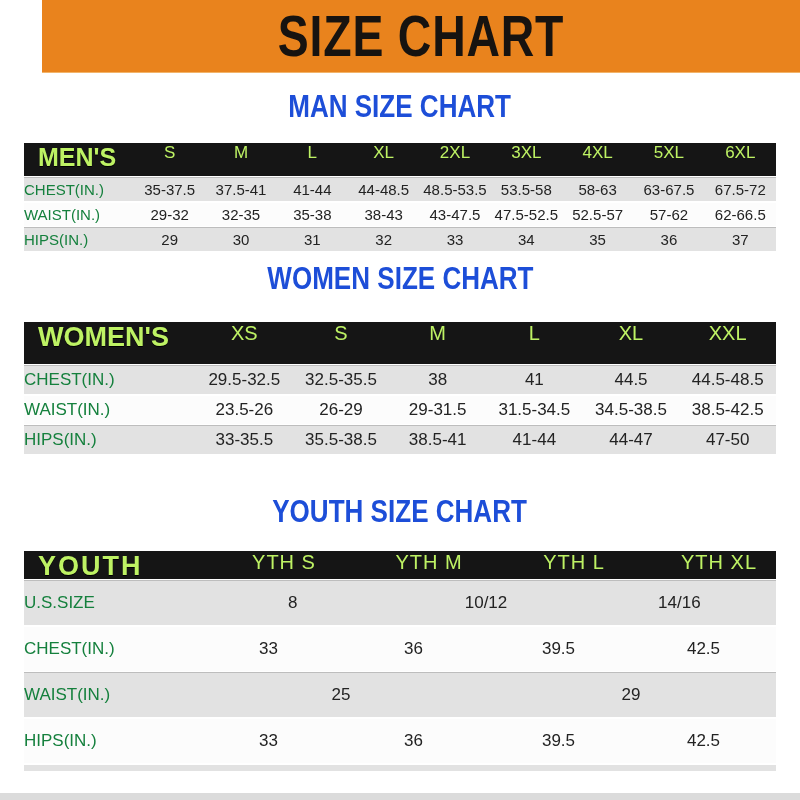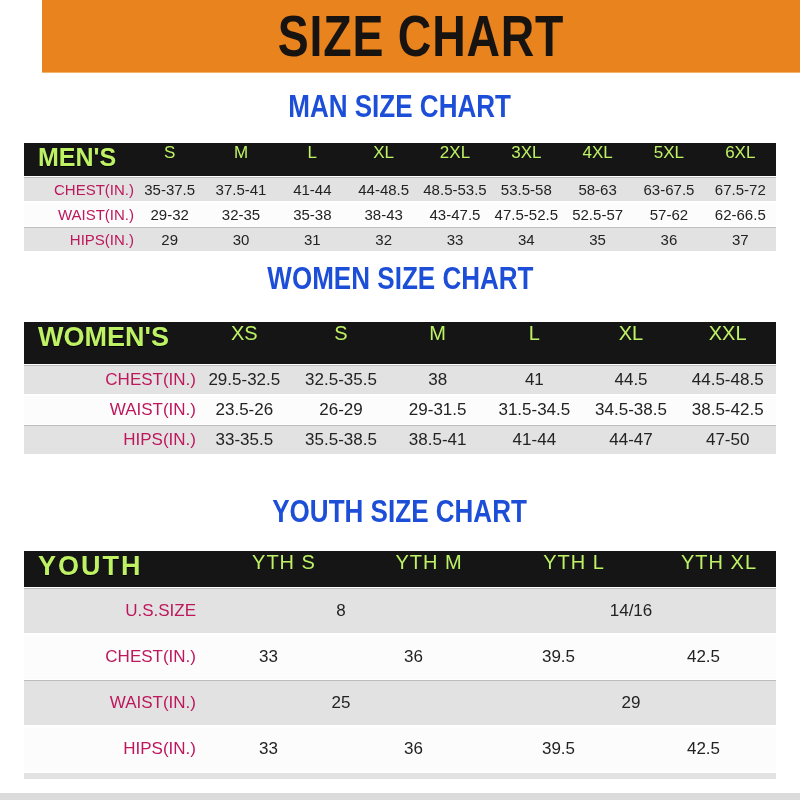--- a/index.html
+++ b/index.html
@@ -26,39 +26,39 @@
   .st-women{margin-top:10px;}
   .st-youth{margin-top:40px;}
   
   .tbl{width:752px;margin:13px auto 0;}
   .thead{background:#151515;color:#bef264;display:flex;align-items:flex-start;}
   .hlabel{font-weight:bold;padding-left:14px;white-space:nowrap;text-shadow:0 1px 0 #000;}
   .hcell{flex:1;text-align:center;white-space:nowrap;}
   .trow{display:flex;align-items:center;margin-top:2px;color:#232323;}
   .trow.gray{background:#E2E2E2;box-shadow:0 -1px 0 #bdbdbd;}
   .trow.white{background:#FCFCFC;}
-  .rlabel{text-align:right;white-space:nowrap;color:#be185d;}
+  .rlabel{text-align:left;white-space:nowrap;color:#15803d;}
   .rcell{flex:1;text-align:center;white-space:nowrap;}
 
   .tbl-men{margin-top:13px;}
   .tbl-men .thead{height:33px;}
   .tbl-men .hlabel{width:96px;font-size:25px;}
   .tbl-men .hcell{font-size:17px;}
   .tbl-men .trow{height:23px;font-size:15px;}
   .tbl-men .rlabel{width:110px;}
 
   .tbl-women{margin-top:20px;}
   .tbl-women .thead{height:42px;}
   .tbl-women .hlabel{width:158px;font-size:27px;}
   .tbl-women .hcell{font-size:20px;}
   .tbl-women .trow{height:28px;font-size:17px;}
   .tbl-women .rlabel{width:172px;}
 
   .tbl-youth{margin-top:16px;}
-  .tbl-youth .thead{height:36px;gap:31px;}
+  .tbl-youth .thead{height:28px;gap:31px;}
   .tbl-youth .hlabel{width:158px;font-size:27px;letter-spacing:2px;}
   .tbl-youth .hcell{font-size:20px;letter-spacing:1px;}
   .tbl-youth .trow{height:44px;font-size:17px;}
   .tbl-youth .rlabel{width:172px;}
 
   .tail-strip{width:752px;height:6px;background:#E2E2E2;margin:2px auto 0;}
   
   .footer{margin:18px 0 0 30px;color:#A93530;font-size:23px;line-height:29px;}
   .footer-line{white-space:nowrap;}
   .bottom-strip{position:absolute;left:0;bottom:0;width:800px;height:7px;background:#DBDBDB;}
@@ -173,20 +173,21 @@
     <div class="thead">
       <div class="hlabel">YOUTH</div>
       <div class="hcell">YTH S</div>
       <div class="hcell">YTH M</div>
       <div class="hcell">YTH L</div>
       <div class="hcell">YTH XL</div>
     </div>
     <div class="trow gray">
       <div class="rlabel">U.S.SIZE</div>
       <div class="rcell">8</div>
+      <div class="rcell">10/12</div>
       <div class="rcell">14/16</div>
     </div>
     <div class="trow white">
       <div class="rlabel">CHEST(IN.)</div>
       <div class="rcell">33</div>
       <div class="rcell">36</div>
       <div class="rcell">39.5</div>
       <div class="rcell">42.5</div>
     </div>
     <div class="trow gray">

